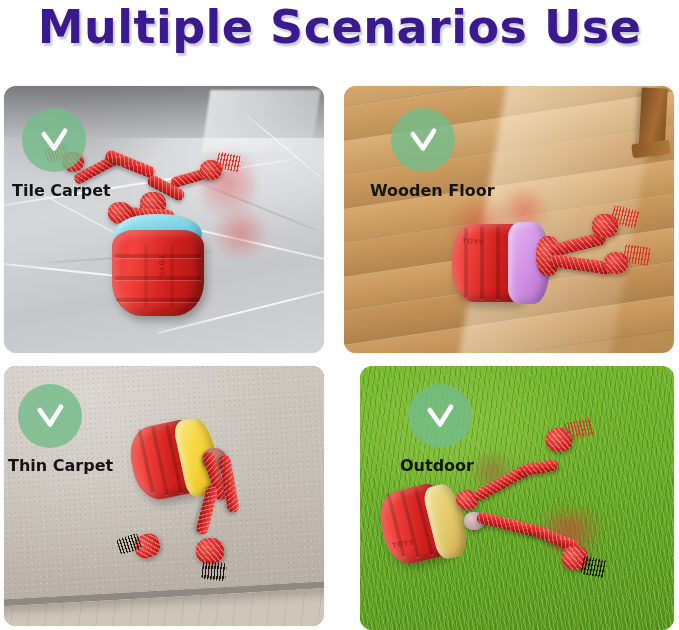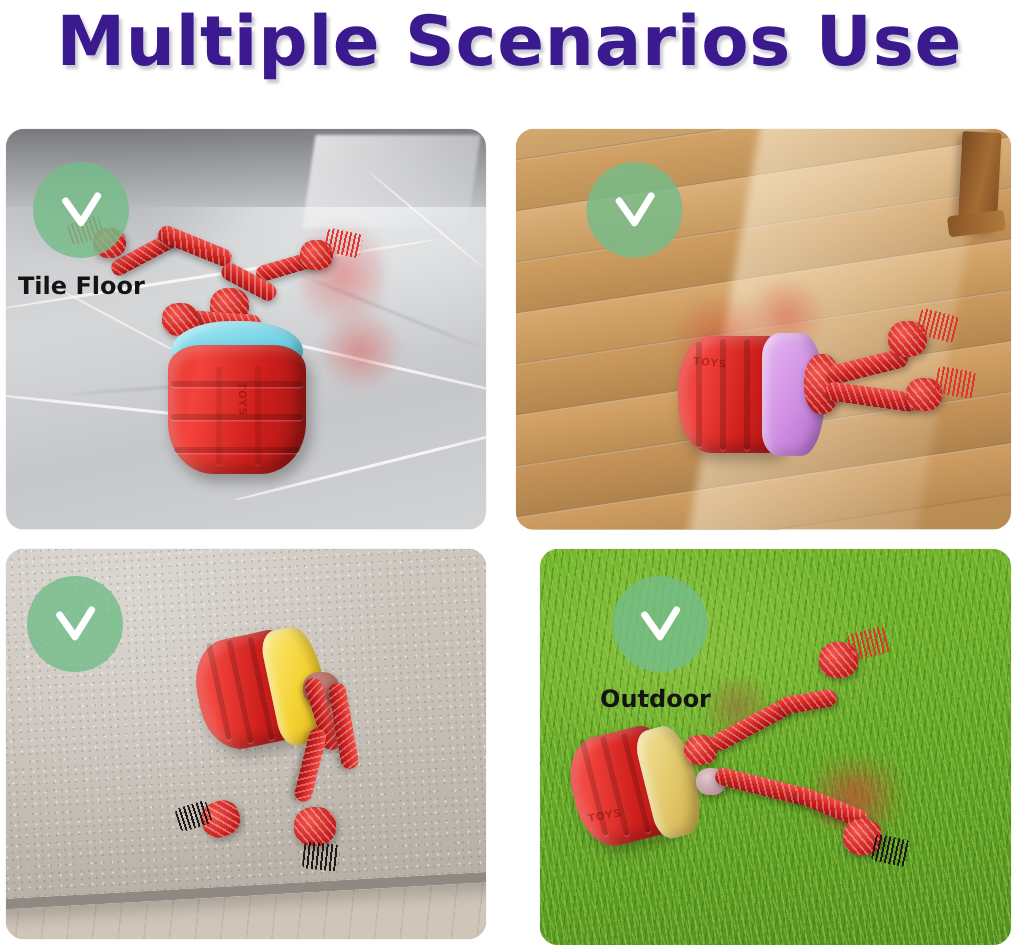--- a/index.html
+++ b/index.html
@@ -249,21 +249,21 @@
         <div class="rib" style="left:140px;top:158px;width:4px;height:66px;border-radius:3px;opacity:.5;"></div>
         <div class="rib" style="left:166px;top:158px;width:4px;height:66px;border-radius:3px;opacity:.5;"></div>
         <div class="logo-emb" style="left:146px;top:176px;transform:rotate(88deg);">TOYS</div>
       </div>
 
       <div class="badge b1">
         <svg class="check" viewBox="0 0 40 40">
           <path d="M8 13 L20 30 L33 9"></path>
         </svg>
       </div>
-      <div class="scn-label l1">Tile Floor</div>
+      <div class="scn-label l1">Tile Carpet</div>
     </div>
 
     <div class="panel p2">
       <div class="bg wood-bg">
         <div class="plank" style="top:-4px;  background:linear-gradient(180deg,#dcae74,#c9a068);"></div>
         <div class="plank" style="top:30px;  background:linear-gradient(180deg,#d3a266,#be9258);"></div>
         <div class="plank" style="top:64px;  background:linear-gradient(180deg,#dbb079,#c69a60);"></div>
         <div class="plank" style="top:98px;  background:linear-gradient(180deg,#cf9d60,#b98b52);"></div>
         <div class="plank" style="top:132px; background:linear-gradient(180deg,#d8a96f,#c29457);"></div>
         <div class="plank" style="top:166px; background:linear-gradient(180deg,#cb9a5d,#b5874f);"></div>
@@ -294,20 +294,21 @@
         <div class="fray" style="left:268px;top:122px;width:26px;height:18px;transform:rotate(14deg);"></div>
         <div class="knot" style="left:260px;top:166px;width:24px;height:22px;"></div>
         <div class="fray" style="left:280px;top:160px;width:26px;height:18px;transform:rotate(10deg);"></div>
       </div>
 
       <div class="badge b2">
         <svg class="check" viewBox="0 0 40 40">
           <path d="M8 13 L20 30 L33 9"></path>
         </svg>
       </div>
+      <div class="scn-label l2">Wooden Floor</div>
     </div>
 
     <div class="panel p3">
       <div class="bg carpet-bg">
         <div class="floor-wood"></div>
         <div class="shelf-leg" style="left:272px;"></div>
         <div class="shelf-leg" style="left:308px;"></div>
         <div class="rug">
           <div class="rug-speckle"></div>
         </div>
@@ -331,20 +332,21 @@
         <div class="fray fray-dark" style="left:114px;top:170px;width:22px;height:16px;transform:rotate(-18deg);"></div>
         <div class="knot" style="left:192px;top:172px;width:28px;height:26px;"></div>
         <div class="fray fray-dark" style="left:198px;top:196px;width:24px;height:18px;transform:rotate(6deg);"></div>
       </div>
 
       <div class="badge b3">
         <svg class="check" viewBox="0 0 40 40">
           <path d="M8 13 L20 30 L33 9"></path>
         </svg>
       </div>
+      <div class="scn-label l3">Thin Carpet</div>
     </div>
 
     <div class="panel p4">
       <div class="bg grass-bg">
         <div class="grass-tex"></div>
         <div class="dirt" style="left:104px;top:86px;width:56px;height:40px;"></div>
         <div class="dirt" style="left:172px;top:150px;width:70px;height:36px;"></div>
       </div>
 
       <div class="toy">

